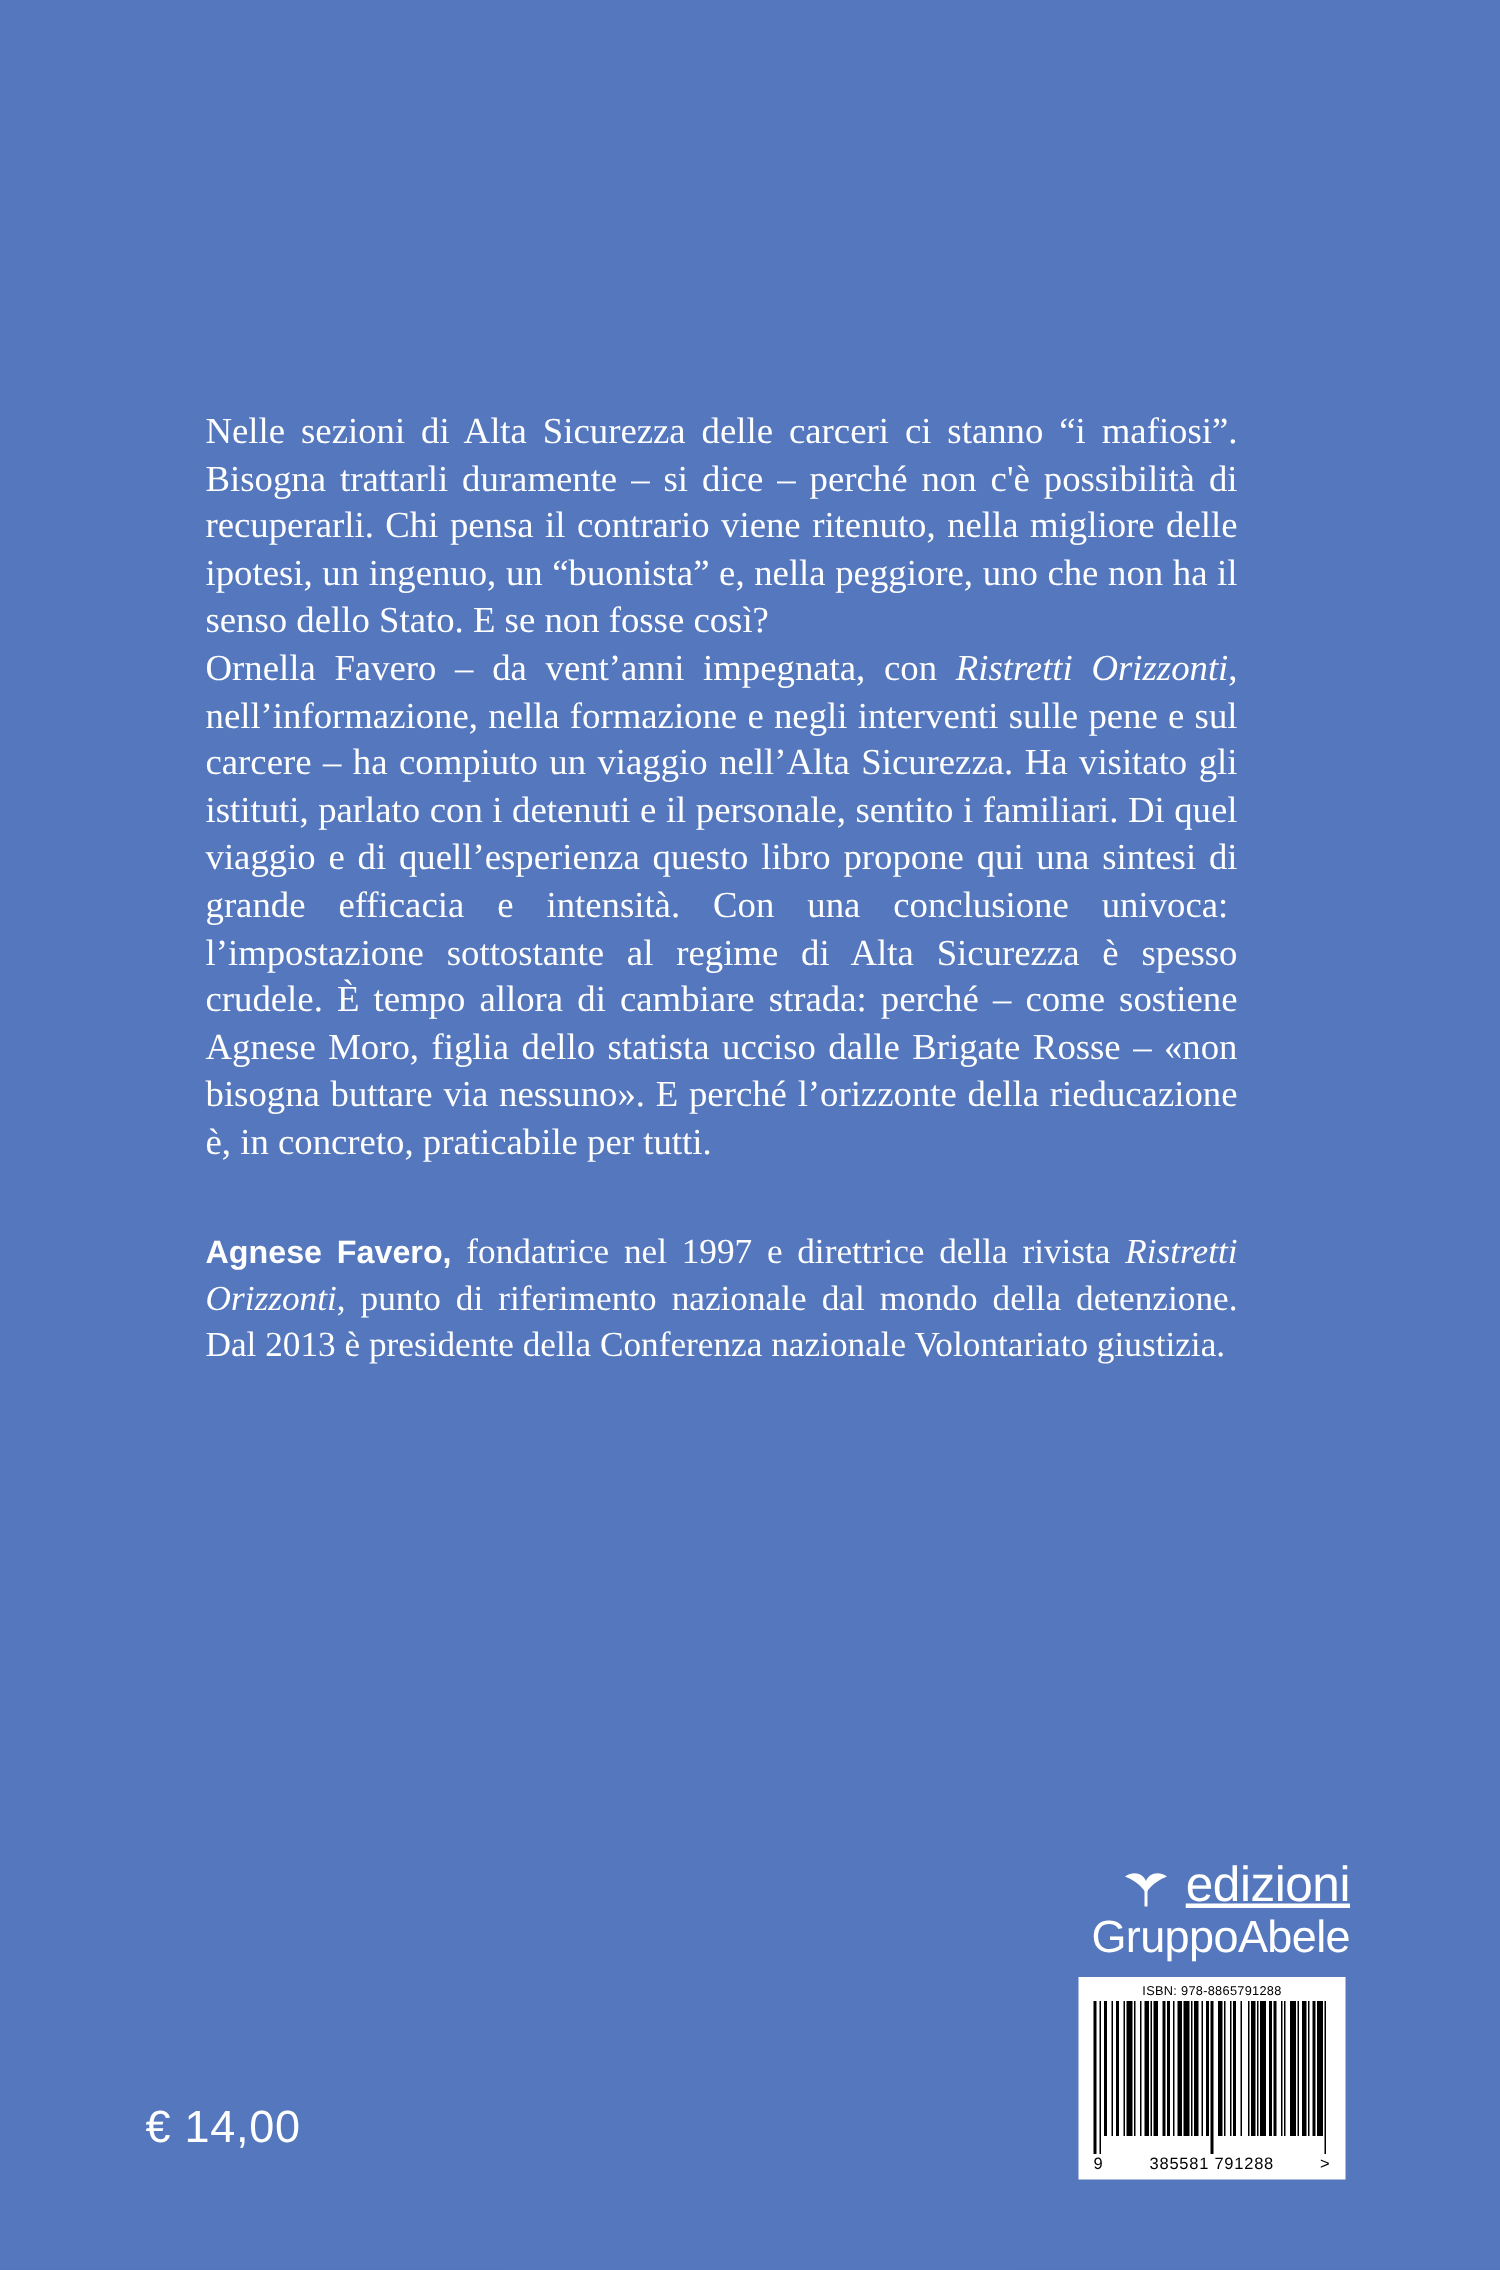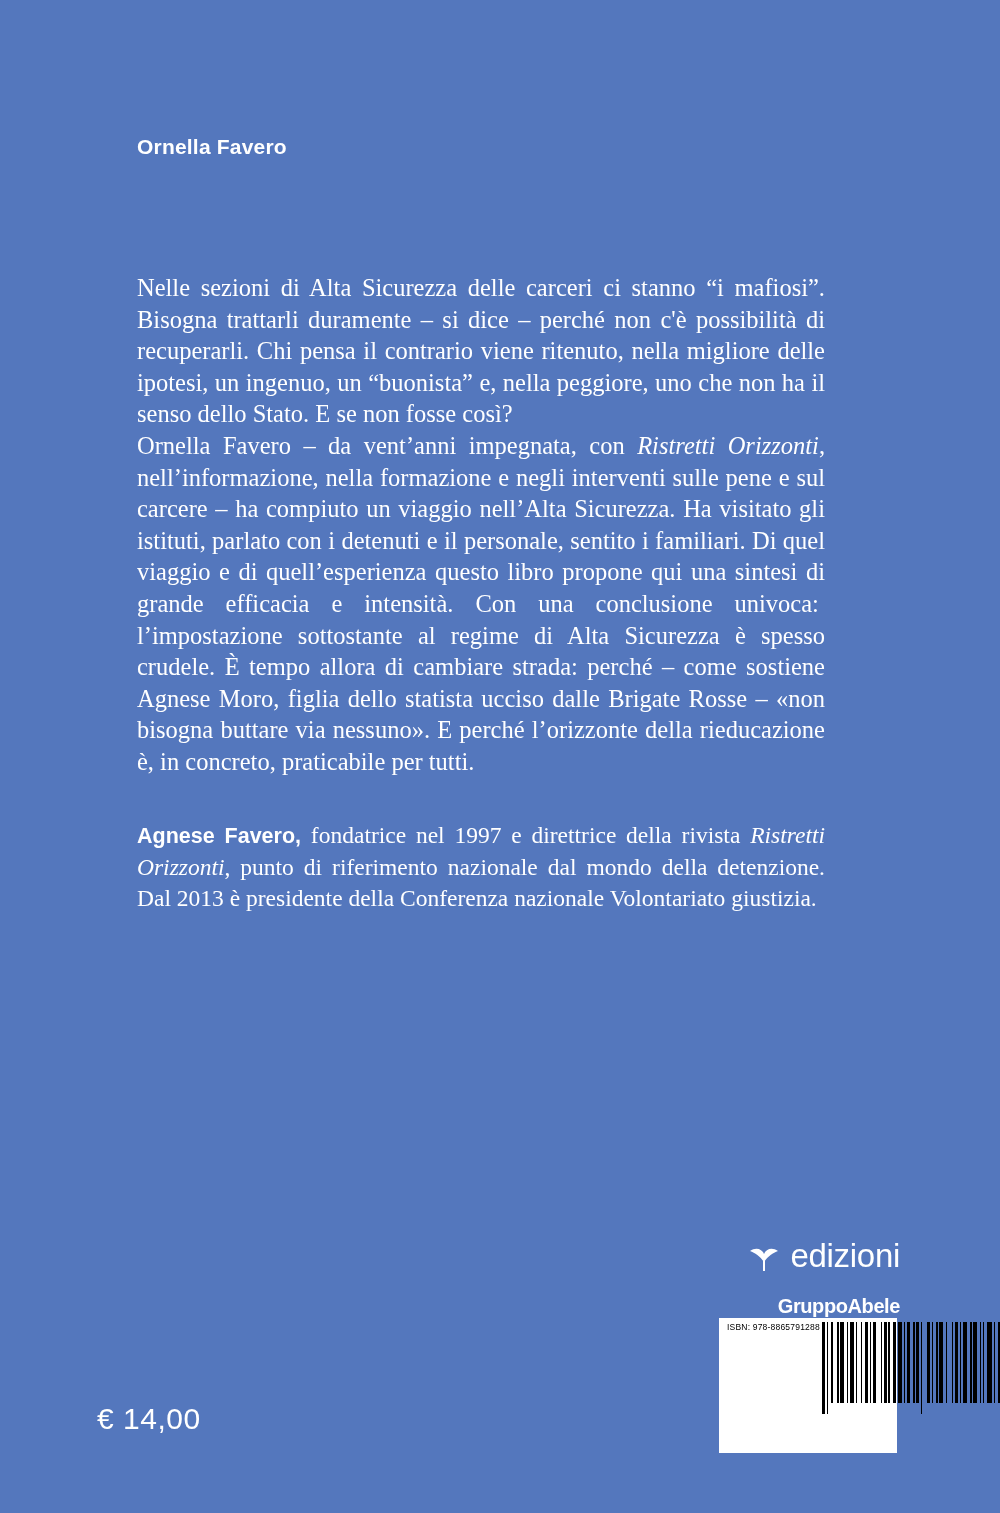--- a/index.html
+++ b/index.html
@@ -113,41 +113,42 @@
     height: 36px;
     position: relative;
     flex: 0 0 auto;
   }
   .logo-mark svg { display: block; }
   .logo-word-1 {
     font-size: 33px;
     font-weight: normal;
     letter-spacing: -0.3px;
     line-height: 34px;
+    text-decoration: underline;
   }
   .logo-word-2 {
-    font-size: 20px;
-    font-weight: bold;
+    font-size: 30px;
+    font-weight: normal;
     letter-spacing: -0.4px;
     line-height: 32px;
-    margin-top: 16px;
+    margin-top: 2px;
   }
 
   
   .barcode-box {
     position: absolute;
     left: 719px;
     top: 1318px;
     width: 178px;
     height: 135px;
     background: #ffffff;
     box-sizing: border-box;
     padding: 4px 8px 4px 8px;
     display: flex;
-    flex-direction: row;
+    flex-direction: column;
   }
   .isbn-text {
     font-family: "Liberation Sans", sans-serif;
     font-size: 8.5px;
     color: #000000;
     text-align: center;
     letter-spacing: 0.2px;
     margin-bottom: 2px;
     white-space: nowrap;
   }
@@ -183,21 +184,20 @@
     color: #ffffff;
     letter-spacing: 0.5px;
   }
 </style>
 </head>
 <body>
 
 <div class="page">
 
   <div class="header">
-    <div class="author-line">Ornella Favero</div>
   </div>
 
   <div class="blurb">
     <p><span>Nelle sezioni di Alta Sicurezza delle carceri ci stanno “i mafiosi”. Bisogna trattarli duramente – si dice – perché non c'è possibilità di recuperarli. Chi pensa il contrario viene ritenuto, nella migliore delle ipotesi, un ingenuo, un “buonista” e, nella peggiore, uno che non ha il senso dello Stato. E se non fosse così?</span></p>
     <p><span>Ornella Favero – da vent’anni impegnata, con </span><i>Ristretti Orizzonti</i><span>, nell’informazione, nella formazione e negli interventi sulle pene e sul carcere – ha compiuto un viaggio nell’Alta Sicurezza. Ha visitato gli istituti, parlato con i detenuti e il personale, sentito i familiari. Di quel viaggio e di quell’esperienza questo libro propone qui una sintesi di grande efficacia e intensità. Con una conclusione univoca:&nbsp; l’impostazione sottostante al regime di Alta Sicurezza è spesso crudele. È tempo allora di cambiare strada: perché – come sostiene Agnese Moro, figlia dello statista ucciso dalle Brigate Rosse – «non bisogna buttare via nessuno». E perché l’orizzonte della rieducazione è, in concreto, praticabile per tutti.</span></p>
   </div>
 
   <div class="bio">
     <b>Agnese Favero,</b><span> fondatrice nel 1997 e direttrice della rivista </span><i>Ristretti Orizzonti</i><span>, punto di riferimento nazionale dal mondo della detenzione. Dal 2013 è presidente della Conferenza nazionale Volontariato giustizia.</span>
   </div>

